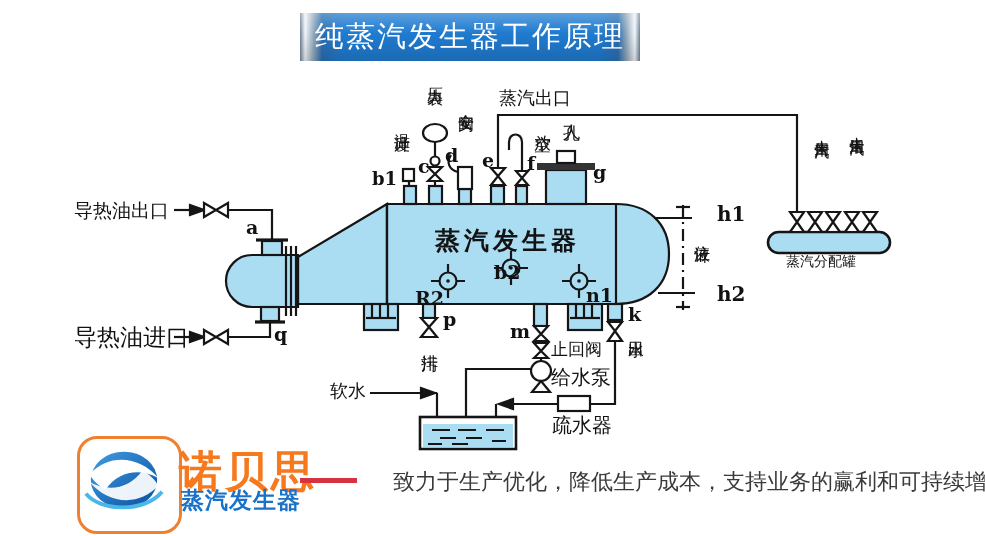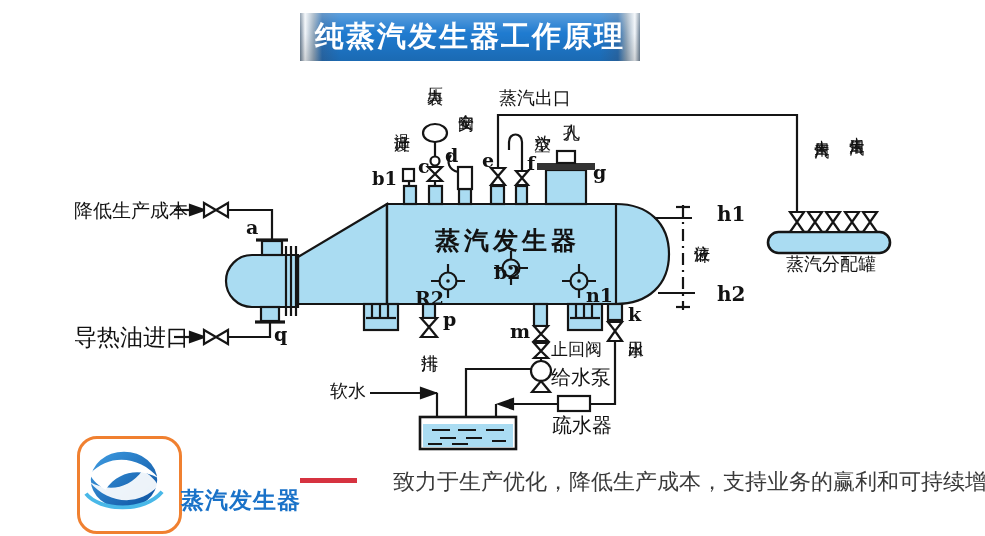--- a/index.html
+++ b/index.html
@@ -4,21 +4,21 @@
 <style>
   html,body{margin:0;padding:0;background:#ffffff;}
   #stage{position:relative;width:985px;height:536px;background:#ffffff;overflow:hidden;
          font-family:"DejaVu Sans",sans-serif;}
   
   .banner{position:absolute;left:300px;top:13px;width:340px;height:48px;
     background:
       linear-gradient(180deg, rgba(255,255,255,.28), rgba(255,255,255,0) 42%, rgba(0,0,0,.14)),
       linear-gradient(90deg,#6e8296 0%,#f2f6fa 1.5%,#93a9bd 4%,#2b6fb3 6.5%,#1f7bd0 12%,
                       #1f7bd0 88%,#2b6fb3 93.5%,#93a9bd 96%,#f2f6fa 98.5%,#6e8296 100%);
-    color:#fff;font-size:29px;font-weight:bold;letter-spacing:2px;
+    color:#fff;font-size:29px;font-weight:normal;letter-spacing:2px;
     display:flex;align-items:center;justify-content:center;}
   svg{position:absolute;left:0;top:0;}
   
   .lbl{position:absolute;color:#121212;font-weight:normal;white-space:nowrap;line-height:1.12;}
   .v{writing-mode:vertical-rl;text-orientation:upright;letter-spacing:1px;}
   .pt{position:absolute;color:#121212;font-family:"DejaVu Serif",serif;font-weight:bold;
       font-size:19px;white-space:nowrap;}
   .vesselname{letter-spacing:4px;}
   .tagline{position:absolute;left:393px;top:467px;font-size:22px;color:#3a3a3a;
            font-weight:500;white-space:nowrap;}
@@ -219,32 +219,32 @@
         <rect x="768" y="232" width="122" height="21" rx="10.5" fill="#aadcf2" stroke-width="2.6"></rect>
         <path d="M790,212 L804,212 L797,222 Z M790,232 L804,232 L797,222 Z" fill="#fff"></path>
         <path d="M808,212 L822,212 L815,222 Z M808,232 L822,232 L815,222 Z" fill="#fff"></path>
         <path d="M826,212 L840,212 L833,222 Z M826,232 L840,232 L833,222 Z" fill="#fff"></path>
         <path d="M845,212 L859,212 L852,222 Z M845,232 L859,232 L852,222 Z" fill="#fff"></path>
         <path d="M863,212 L877,212 L870,222 Z M863,232 L877,232 L870,222 Z" fill="#fff"></path>
       </g>
     </g>
   </svg>
 
-  <div class="lbl" style="left:74px;top:200px;font-size:19px">降低生产成本</div>
+  <div class="lbl" style="left:74px;top:200px;font-size:19px">导热油出口</div>
   <div class="lbl" style="left:74px;top:325px;font-size:23px">导热油进口</div>
   <div class="lbl" style="left:499px;top:88px;font-size:18px">蒸汽出口</div>
   <div class="lbl v" style="left:426px;top:75px;font-size:16px">压力表</div>
   <div class="lbl v" style="left:393px;top:121px;font-size:16px">温度计</div>
   <div class="lbl v" style="left:457px;top:101px;font-size:16px">安全阀</div>
   <div class="lbl v" style="left:533px;top:121px;font-size:17px">放空</div>
   <div class="lbl v" style="left:562px;top:111px;font-size:17px">人孔</div>
   <div class="lbl v" style="left:693px;top:232px;font-size:16px">液位计</div>
   <div class="lbl v" style="left:813px;top:128px;font-size:15px">去生产用汽</div>
   <div class="lbl v" style="left:848px;top:125px;font-size:15px">去生活用汽</div>
-  <div class="lbl" style="left:786px;top:254px;font-size:18px">蒸汽分配罐</div>
+  <div class="lbl" style="left:786px;top:254px;font-size:14px">蒸汽分配罐</div>
   <div class="lbl vesselname" style="position:absolute;left:435px;top:227px;font-size:25px;font-weight:bold;color:#121212">蒸汽发生器</div>
   <div class="lbl v" style="left:420px;top:341px;font-size:17px">排污</div>
   <div class="lbl" style="left:551px;top:340px;font-size:17px">止回阀</div>
   <div class="lbl" style="left:551px;top:366px;font-size:20px">给水泵</div>
   <div class="lbl v" style="left:627px;top:328px;font-size:16px">出水口</div>
   <div class="lbl" style="left:330px;top:381px;font-size:18px">软水</div>
   <div class="lbl" style="left:552px;top:414px;font-size:20px">疏水器</div>
 
   <div class="pt" style="left:246px;top:216px">a</div>
   <div class="pt" style="left:274px;top:323px">q</div>
@@ -270,17 +270,18 @@
           <stop offset="0" stop-color="#3f9de2"></stop>
             <stop offset="1" stop-color="#0b4f9e"></stop>
         </linearGradient>
       </defs>
       <ellipse cx="45" cy="42" rx="34" ry="29" fill="url(#lg1)"></ellipse>
       <path d="M10,36 C30,14 62,18 80,40 C62,30 40,32 26,52 C20,48 13,43 10,36 Z" fill="#fff"></path>
       <path d="M80,48 C60,70 28,66 10,44 C28,54 50,52 64,32 C70,36 77,41 80,48 Z" fill="#fff" opacity="0.92"></path>
       <path d="M6,56 C20,74 66,76 84,54" stroke="#49b8e8" stroke-width="4" fill="none"></path>
     </svg>
   </div>
+  <div class="brand">诺贝思</div>
   <div class="brandsub">蒸汽发生器</div>
   <div class="reddash"></div>
   <div class="tagline">致力于生产优化，降低生产成本，支持业务的赢利和可持续增长……</div>
 
 </div>
 
 </body></html>

